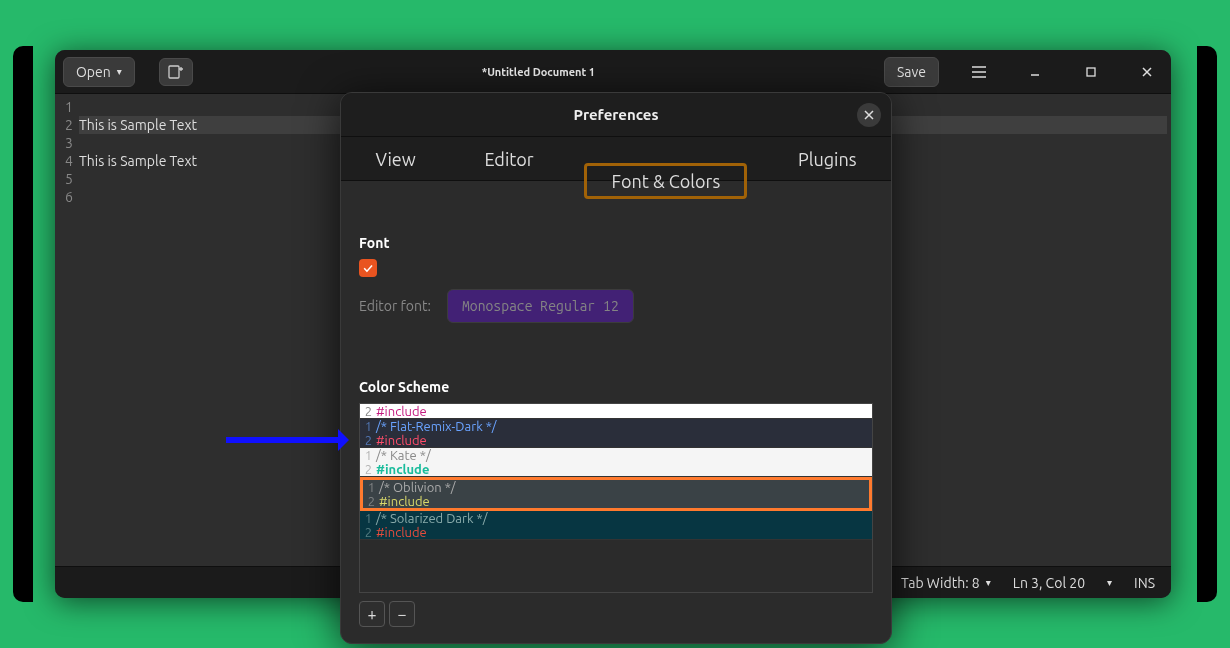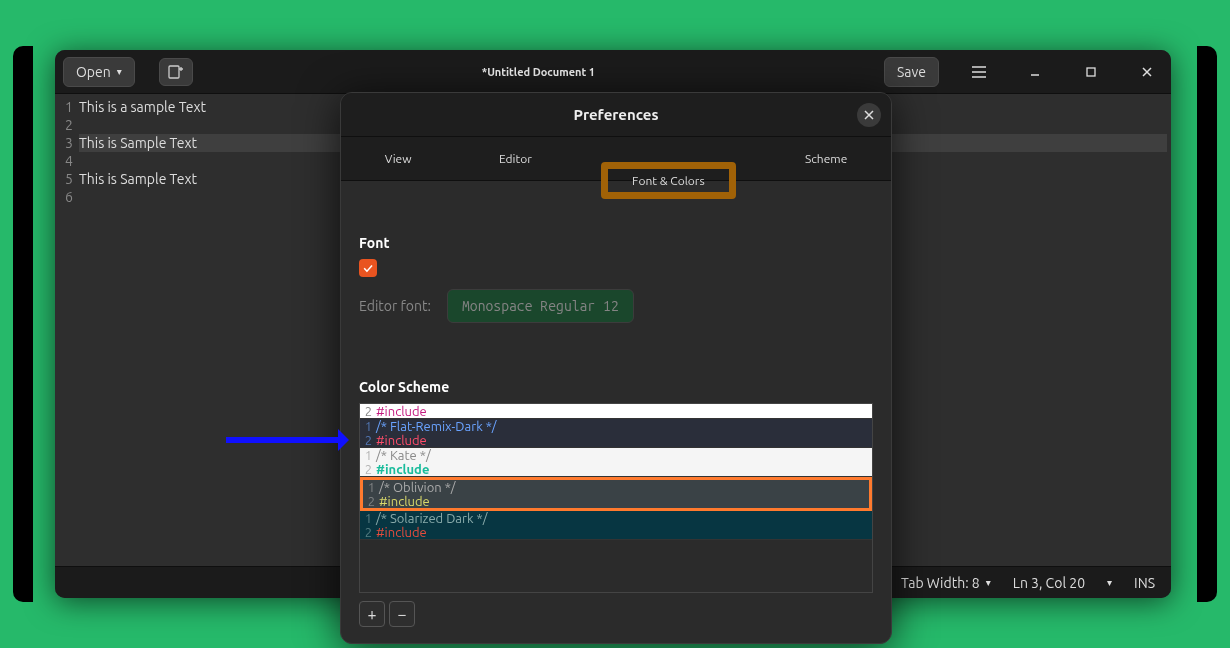--- a/index.html
+++ b/index.html
@@ -102,42 +102,42 @@
     display:flex; align-items:center; justify-content:center;
     cursor:pointer; font-size: 13px;
   }
   .prefs-tabs {
     height: 44px;
     display:flex; align-items:center; justify-content: space-around;
     background: #1e1e1e;
     border-bottom: 1px solid #0f0f0f;
   }
   .prefs-tab {
-    color: #ddd; font-size: 12px; padding: 8px 18px; cursor:pointer; border-radius:4px;
+    color: #ddd; font-size: 18px; padding: 8px 18px; cursor:pointer; border-radius:4px;
   }
   .prefs-tab.active {
-    border: 7px solid #a16207;
+    border: 3px solid #a16207;
     padding: 5px 24px;
     margin-top: 44px;
   }
   .prefs-body {
     flex:1; padding: 14px 18px; color:#ddd; font-size:14px;
     display:flex; flex-direction:column;
     overflow:hidden;
   }
   .section-label { font-weight:600; margin-bottom:8px; color:#fff;margin-top:40px; }
   .check-row { display:flex; align-items:center; gap:8px; margin-bottom:12px; }
   .chk {
     width:18px; height:18px; background:#e95420; border-radius:4px;
     display:flex; align-items:center; justify-content:center;
     color:#fff; font-size:13px; font-weight:bold;
   }
   .editor-font-row { display:flex; align-items:center; gap:16px; margin-bottom:16px; }
   .font-btn {
-    background:#14532d; border:1px solid #444; border-radius:6px;
+    background:#4c1d95; border:1px solid #444; border-radius:6px;
     padding:8px 14px; font-family:"Ubuntu Mono",monospace; color:#aaa;
     opacity:0.7;
   }
   .font-label { color:#888; }
   .scheme-list {
     border:1px solid #444; overflow-y:auto;
     height: 190px;
   }
   .scheme {
     font-family: "Ubuntu Mono", monospace;
@@ -230,21 +230,20 @@
   <div class="editor-area">
     <div class="gutter" id="gutter">
         <div>1</div>
         <div>2</div>
         <div>3</div>
         <div>4</div>
         <div>5</div>
         <div>6</div>
       </div>
     <div class="code" id="code">
-        <div>This is a sample Text</div>
         <div></div>
         <div class="hl">This is Sample Text</div>
         <div></div>
         <div>This is Sample Text</div>
         <div></div>
       </div>
   </div>
 
   <div class="statusbar">
     <div class="status-item">
@@ -271,21 +270,21 @@
     <div class="prefs-close">
       <svg width="10" height="10">
           <path d="M1 1l8 8M9 1l-8 8" stroke="#ddd" stroke-width="1.5"></path>
         </svg>
     </div>
   </div>
   <div class="prefs-tabs" id="prefs-tabs">
       <div class="prefs-tab">View</div>
       <div class="prefs-tab">Editor</div>
       <div class="prefs-tab active">Font &amp; Colors</div>
-      <div class="prefs-tab">Scheme</div>
+      <div class="prefs-tab">Plugins</div>
     </div>
   <div class="prefs-body">
     <div class="section-label">Font</div>
     <div class="check-row">
       <div class="chk">✓</div>
     </div>
     <div class="editor-font-row">
       <span class="font-label">Editor font:</span>
       <div class="font-btn">Monospace Regular  12</div>
     </div>

